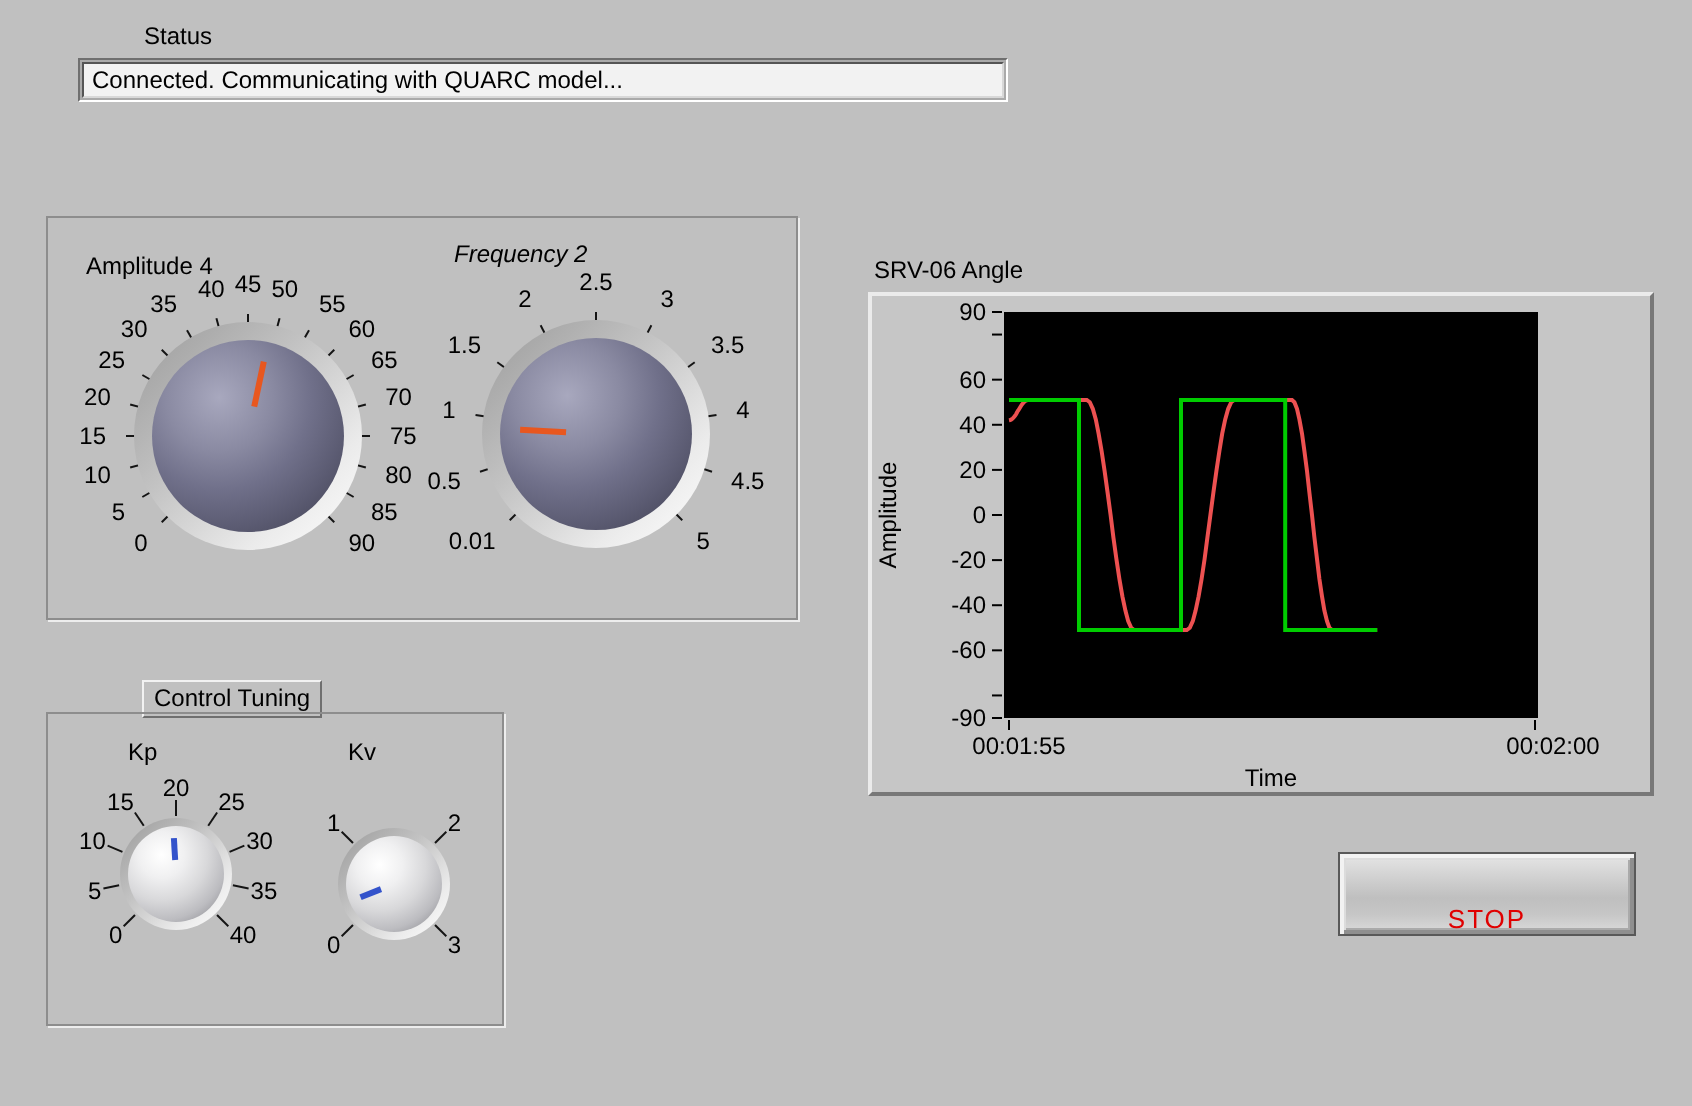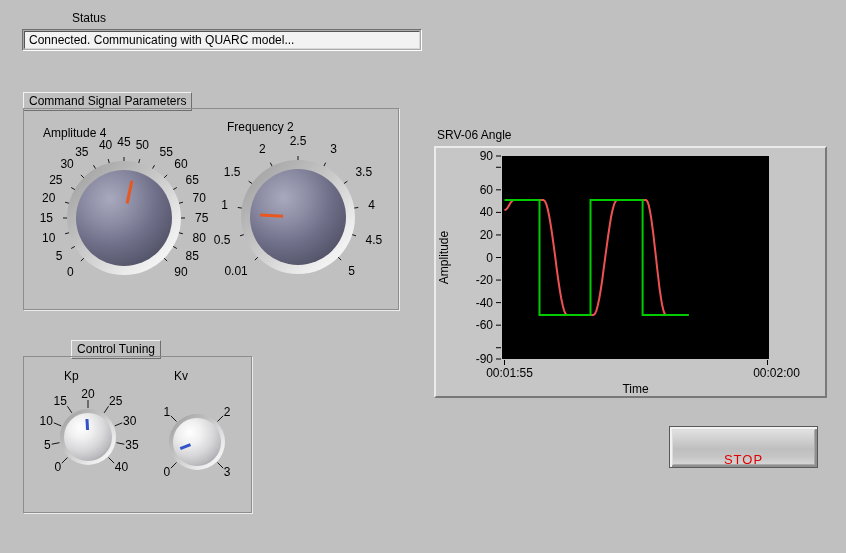--- a/index.html
+++ b/index.html
@@ -3,21 +3,21 @@
 <meta charset="utf-8">
 <style>
   html,body{margin:0;padding:0;background:#c0c0c0;}
   #app{position:relative;width:846px;height:553px;background:#c0c0c0;overflow:hidden;
        font-family:"Liberation Sans","DejaVu Sans",sans-serif;font-size:12px;color:#000;}
   .lbl{position:absolute;white-space:nowrap;}
   .tab{position:absolute;background:#c0c0c0;padding:1px 5px 2px 5px;white-space:nowrap;
        border-top:1px solid #f2f2f2;border-left:1px solid #f2f2f2;
        border-right:1px solid #6f6f6f;border-bottom:1px solid #6f6f6f;}
   .groupbox{position:absolute;border:1px solid #8d8d8d;box-shadow:1px 1px 0 #ededed;}
-  #status-field{position:absolute;left:22px;top:29px;width:400px;height:22px;box-sizing:border-box;
+  #status-field{position:absolute;left:39px;top:29px;width:465px;height:22px;box-sizing:border-box;
        border-top:1px solid #6f6f6f;border-left:1px solid #6f6f6f;
        border-bottom:1px solid #ffffff;border-right:1px solid #ffffff;background:#aaa;}
   #status-inner{position:absolute;left:1px;top:1px;right:1px;bottom:1px;background:#f2f2f2;
        border-top:1px solid #555;border-left:1px solid #555;
        border-bottom:1px solid #d8d8d8;border-right:1px solid #d8d8d8;
        display:flex;align-items:center;padding-left:4px;box-sizing:border-box;}
   .knob{position:absolute;}
   #knob-amplitude2{left:24px;top:132px;}
   #knob-frequency2{left:198px;top:131px;}
   #knob-kp{left:28px;top:386px;}
@@ -48,24 +48,23 @@
 
 <div id="app">
 
   <div class="lbl" style="left:25px;top:11px;margin-left:47px;">Status</div>
   <div id="status-field">
     <div id="status-inner">
       <span>Connected. Communicating with QUARC model...</span>
     </div>
   </div>
 
-  <div class="tab" style="left:23px;top:92px;">Command Signal Parameters</div>
   <div class="groupbox" style="left:23px;top:108px;width:374px;height:200px;"></div>
   <div class="lbl" style="left:43px;top:126px;">Amplitude 4</div>
-  <div class="lbl" style="left:227px;top:120px;">Frequency 2</div>
+  <div class="lbl" style="left:227px;top:120px;font-style:italic;">Frequency 2</div>
   <svg id="knob-amplitude2" class="knob" width="200" height="180">
       <defs>
         <linearGradient id="kg0r" x1="0" y1="0" x2="1" y2="1">
           <stop offset="0%" stop-color="#9a9a9a"></stop>
           <stop offset="40%" stop-color="#c2c2c2"></stop>
           <stop offset="75%" stop-color="#ebebeb"></stop>
           <stop offset="100%" stop-color="#ffffff"></stop>
         </linearGradient>
         <radialGradient id="kg0s" cx="35%" cy="30%" r="80%">
           <stop offset="0%" stop-color="#a8a8be"></stop>

